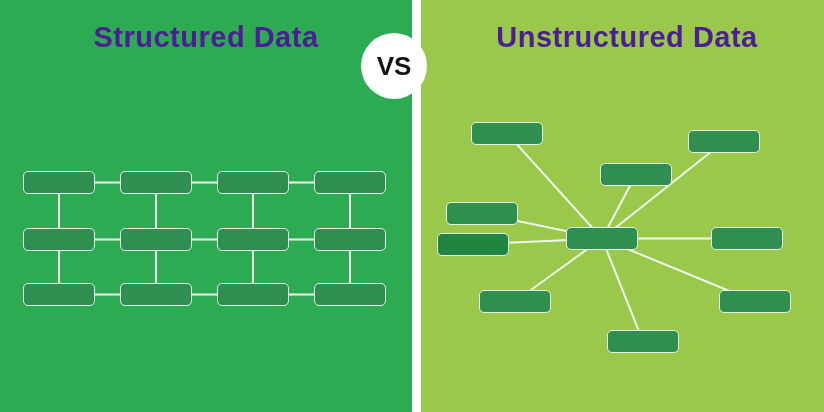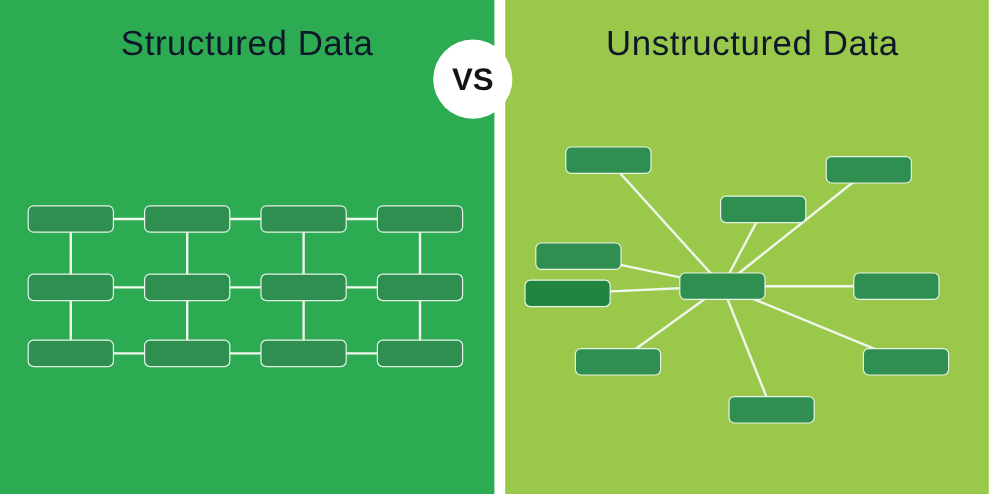--- a/index.html
+++ b/index.html
@@ -18,22 +18,22 @@
   }
   #left-panel  { left: 0; }
   #right-panel { left: 421px; }
   .panel-title {
     position: absolute;
     top: 21px;
     left: 0;
     width: 100%;
     text-align: center;
     font-size: 29px;
-    font-weight: normal;
-    color: #0f172a;
+    font-weight: bold;
+    color: #4c1d95;
     letter-spacing: 0.5px;
     z-index: 3;
   }
   #vs-badge {
     position: absolute;
     left: 361px;
     top: 33px;
     width: 66px;
     height: 66px;
     border-radius: 50%;

